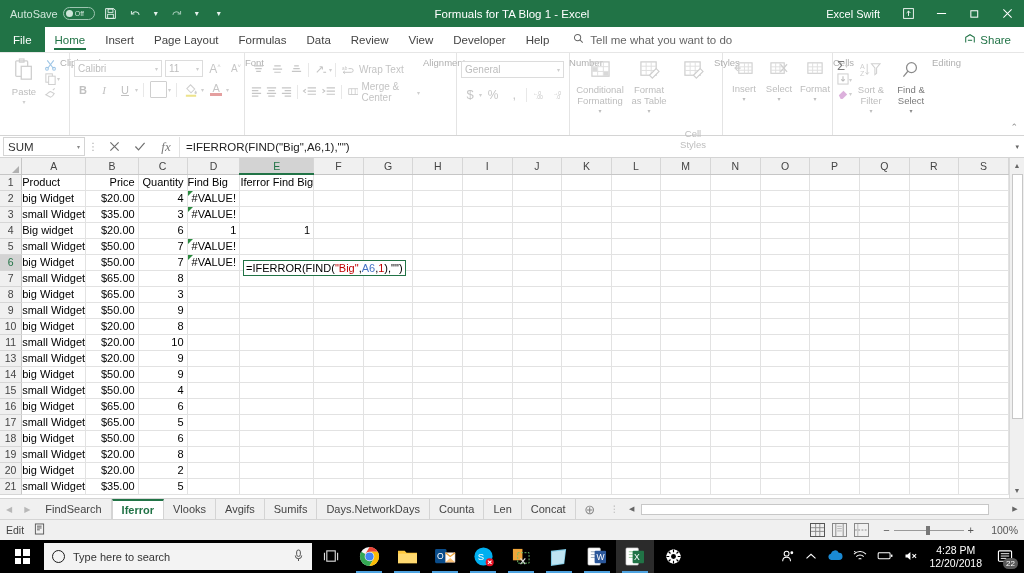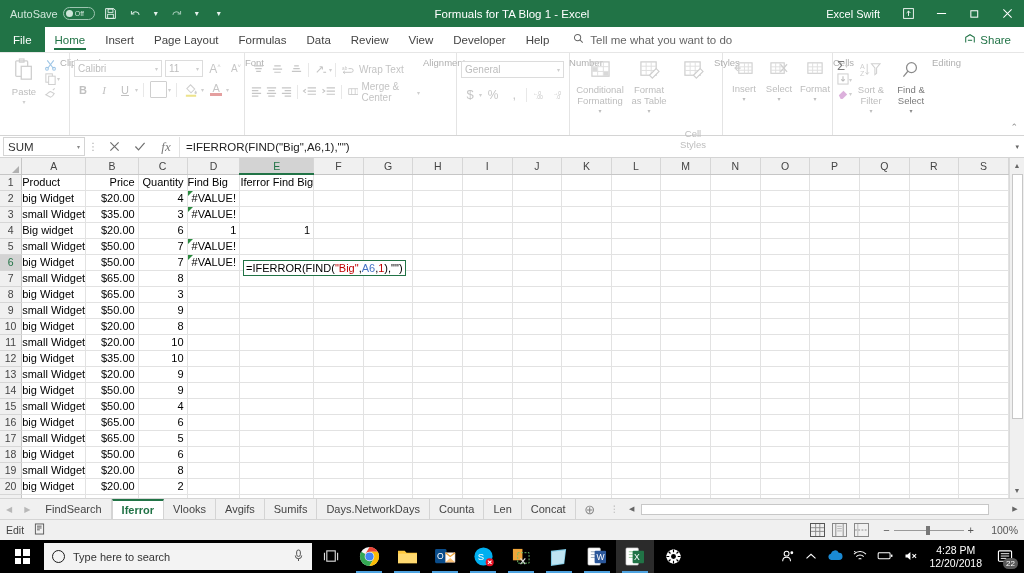--- a/index.html
+++ b/index.html
@@ -1029,42 +1029,20 @@
               <td class="cell" style="width: 51px;"></td>
               <td class="cell" style="width: 51px;"></td>
               <td class="cell" style="width: 51px;"></td>
               <td class="cell" style="width: 51px;"></td>
               <td class="cell" style="width: 51px;"></td>
               <td class="cell" style="width: 51px;"></td>
               <td class="cell" style="width: 51px;"></td>
               <td class="cell" style="width: 51px;"></td>
             </tr>
             <tr>
-              <td class="rowh">12</td>
-              <td class="cell" style="width: 62px;">big Widget</td>
-              <td class="cell num" style="width: 53px;">$35.00</td>
-              <td class="cell num" style="width: 49px;">10</td>
-              <td class="cell" style="width: 53px;"></td>
-              <td class="cell" style="width: 53px;"></td>
-              <td class="cell" style="width: 51px;"></td>
-              <td class="cell" style="width: 51px;"></td>
-              <td class="cell" style="width: 51px;"></td>
-              <td class="cell" style="width: 51px;"></td>
-              <td class="cell" style="width: 51px;"></td>
-              <td class="cell" style="width: 51px;"></td>
-              <td class="cell" style="width: 51px;"></td>
-              <td class="cell" style="width: 51px;"></td>
-              <td class="cell" style="width: 51px;"></td>
-              <td class="cell" style="width: 51px;"></td>
-              <td class="cell" style="width: 51px;"></td>
-              <td class="cell" style="width: 51px;"></td>
-              <td class="cell" style="width: 51px;"></td>
-              <td class="cell" style="width: 51px;"></td>
-            </tr>
-            <tr>
               <td class="rowh">13</td>
               <td class="cell" style="width: 62px;">small Widget</td>
               <td class="cell num" style="width: 53px;">$20.00</td>
               <td class="cell num" style="width: 49px;">9</td>
               <td class="cell" style="width: 53px;"></td>
               <td class="cell" style="width: 53px;"></td>
               <td class="cell" style="width: 51px;"></td>
               <td class="cell" style="width: 51px;"></td>
               <td class="cell" style="width: 51px;"></td>
               <td class="cell" style="width: 51px;"></td>

